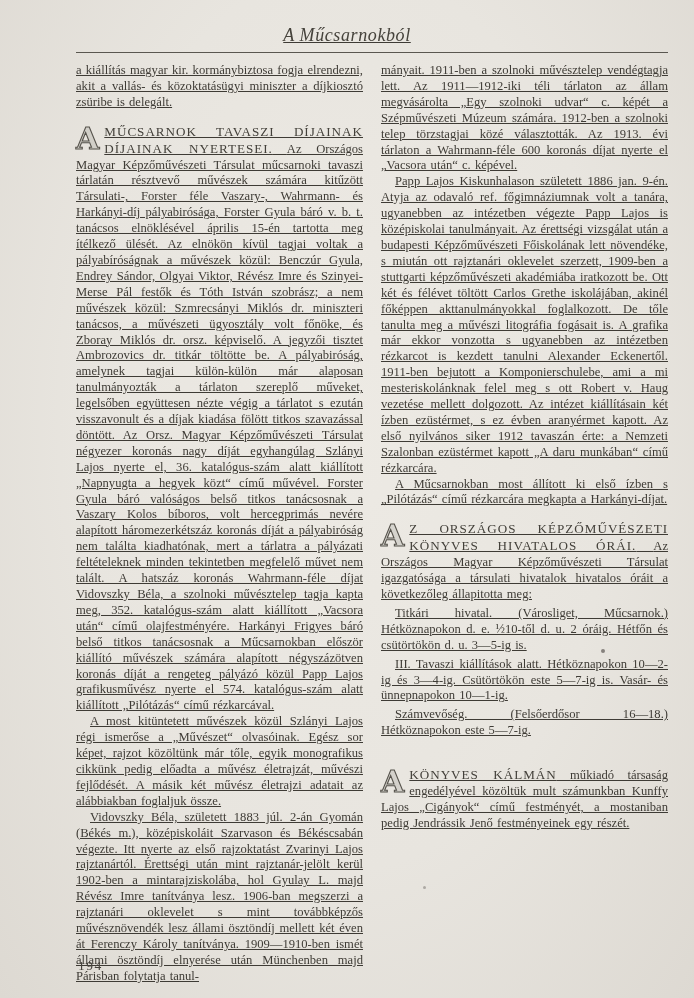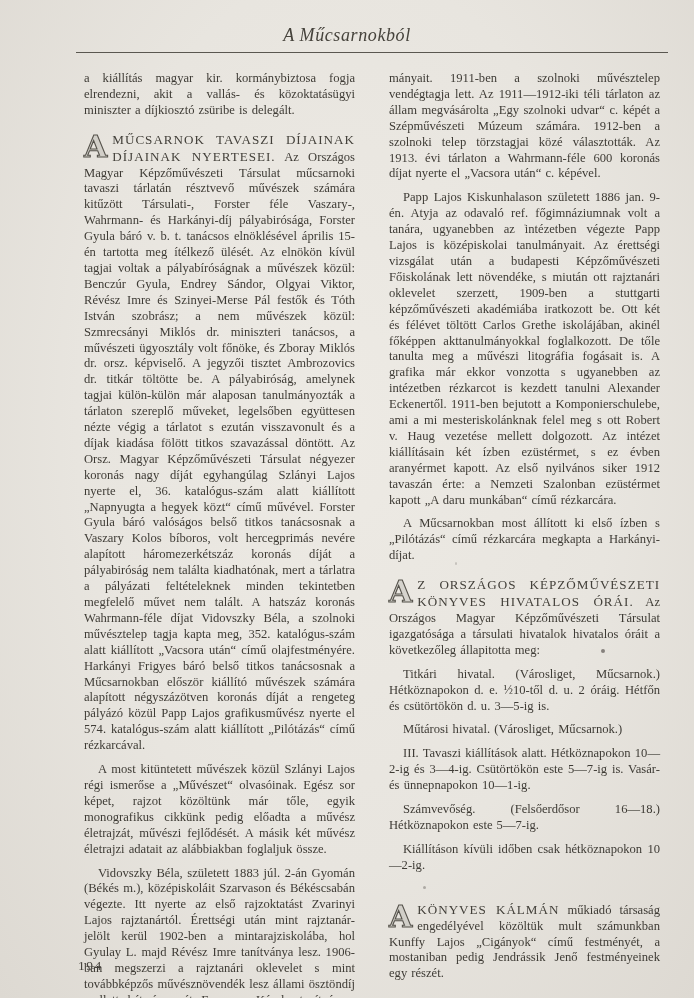--- a/index.html
+++ b/index.html
@@ -7,20 +7,21 @@
     width: 694px; height: 998px; overflow: hidden;
     background: #dedbd4;
   }
   .page {
     position: relative;
     width: 694px; height: 998px;
     background: radial-gradient(ellipse at 50% 42%, #edeae4 0%, #e8e5df 55%, #ddd9d2 100%);
     font-family: "Liberation Serif", serif;
     color: #3e3b35;
     box-sizing: border-box;
+    text-decoration: underline;
   }
   .running-head {
     text-align: center;
     padding-top: 25px;
     font-style: italic;
     font-size: 18px;
     letter-spacing: 0.6px;
     color: #46433c;
   }
   .head-rule {
@@ -34,21 +35,21 @@
     gap: 18px;
     padding: 10px 26px 0 76px;
   }
   .col {
     width: 287px;
     text-align: justify;
     font-size: 12.6px;
     line-height: 15.9px;
     word-spacing: 1px;
   }
-  .para { margin: 8px; text-indent: 14px; }
+  .para { margin: 0; text-indent: 14px; }
   .para.noindent { text-indent: 0; }
   .para.sect { text-indent: 0; margin-top: 13px; }
   .para.sect-big { margin-top: 28px; }
   .para.item { margin-top: 3px; }
   .dropcap {
     float: left;
     font-family: "DejaVu Serif", serif;
     font-size: 30px;
     line-height: 26px;
     margin: 2px 5px 0 0;
@@ -106,29 +107,27 @@
       <p class="para">A Műcsarnokban most állított ki első ízben s „Pilótázás“ című rézkarcára megkapta a Harkányi-díjat.</p>
 
       <p class="para sect">
         <span class="dropcap">A</span>
         <span class="lead">Z ORSZÁGOS KÉPZŐMŰVÉSZETI KÖNYVES HIVATALOS ÓRÁI.</span>
         <span>Az Országos Magyar Képzőművészeti Társulat igazgatósága a társulati hivatalok hivatalos óráit a következőleg állapitotta meg:</span>
       </p>
 
       <p class="para item">Titkári hivatal. (Városliget, Műcsarnok.) Hétköznapokon d. e. ½10-től d. u. 2 óráig. Hétfőn és csütörtökön d. u. 3—5-ig is.</p>
 
-      <p class="para item">Műtárosi hivatal. (Városliget, Műcsarnok.)</p>
 
 
 
       <p class="para item">III. Tavaszi kiállítások alatt. Hétköznapokon 10—2-ig és 3—4-ig. Csütörtökön este 5—7-ig is. Vasár- és ünnepnapokon 10—1-ig.</p>
 
       <p class="para item">Számvevőség. (Felsőerdősor 16—18.) Hétköznapokon este 5—7-ig.</p>
 
-      <p class="para item">Kiállításon kívüli időben csak hétköznapokon 10—2-ig.</p>
 
       <p class="para sect sect-big">
         <span class="dropcap">A</span>
         <span class="lead">KÖNYVES KÁLMÁN</span>
         <span>műkiadó társaság engedélyével közöltük mult számunkban Kunffy Lajos „Cigányok“ című festményét, a mostaniban pedig Jendrássik Jenő festményeinek egy részét.</span>
       </p>
     </div>
 
   </div>
 

